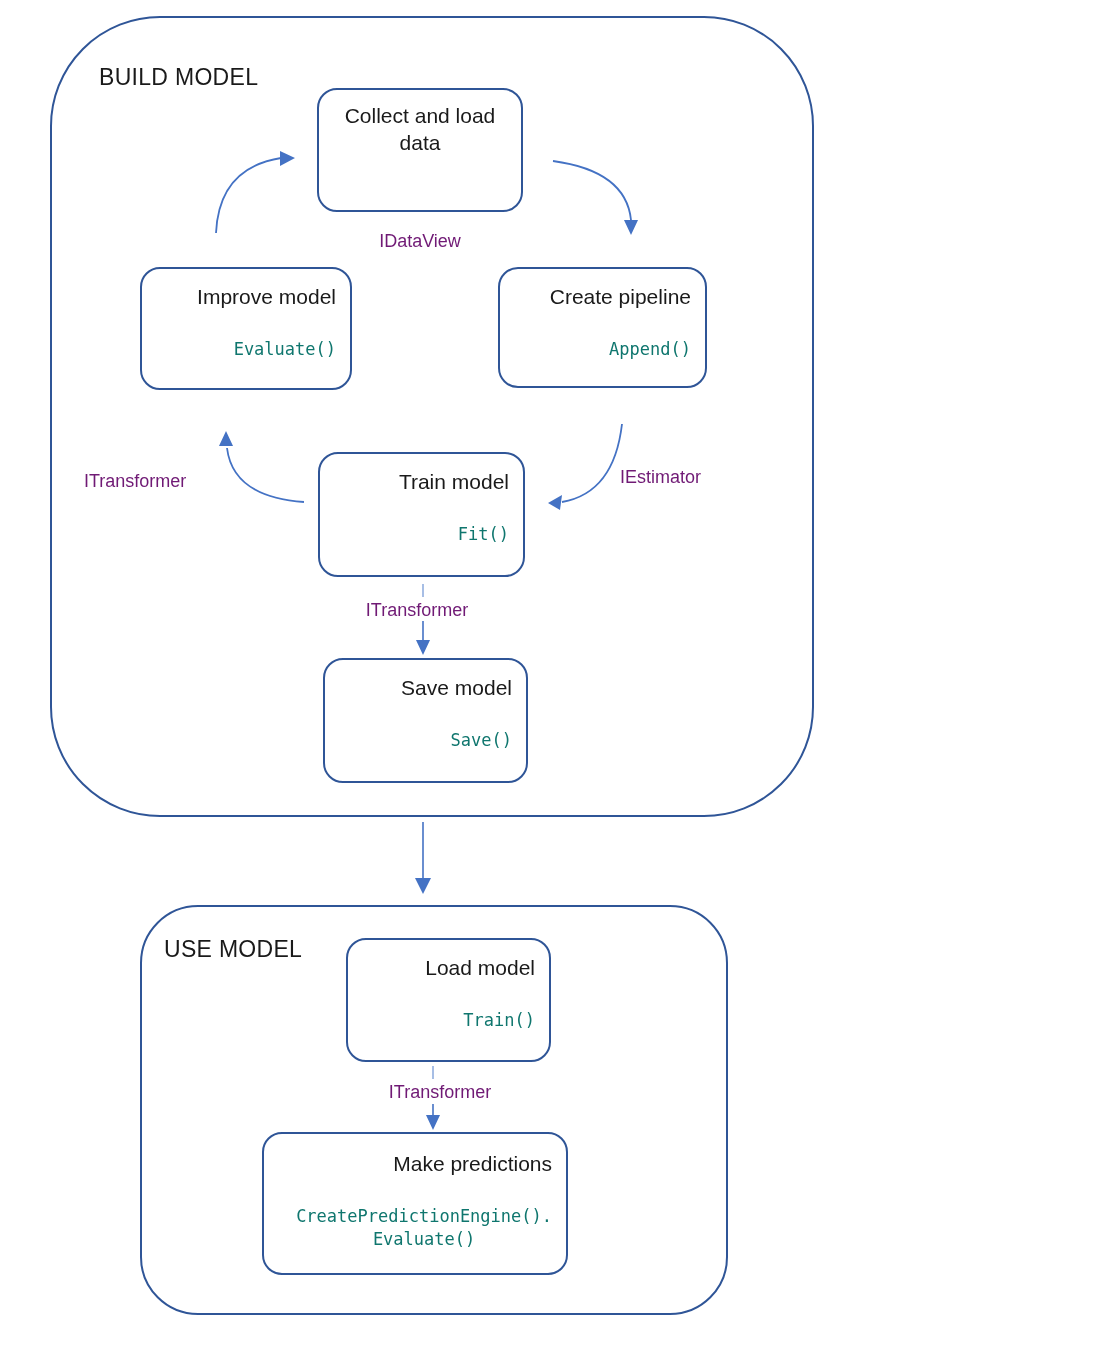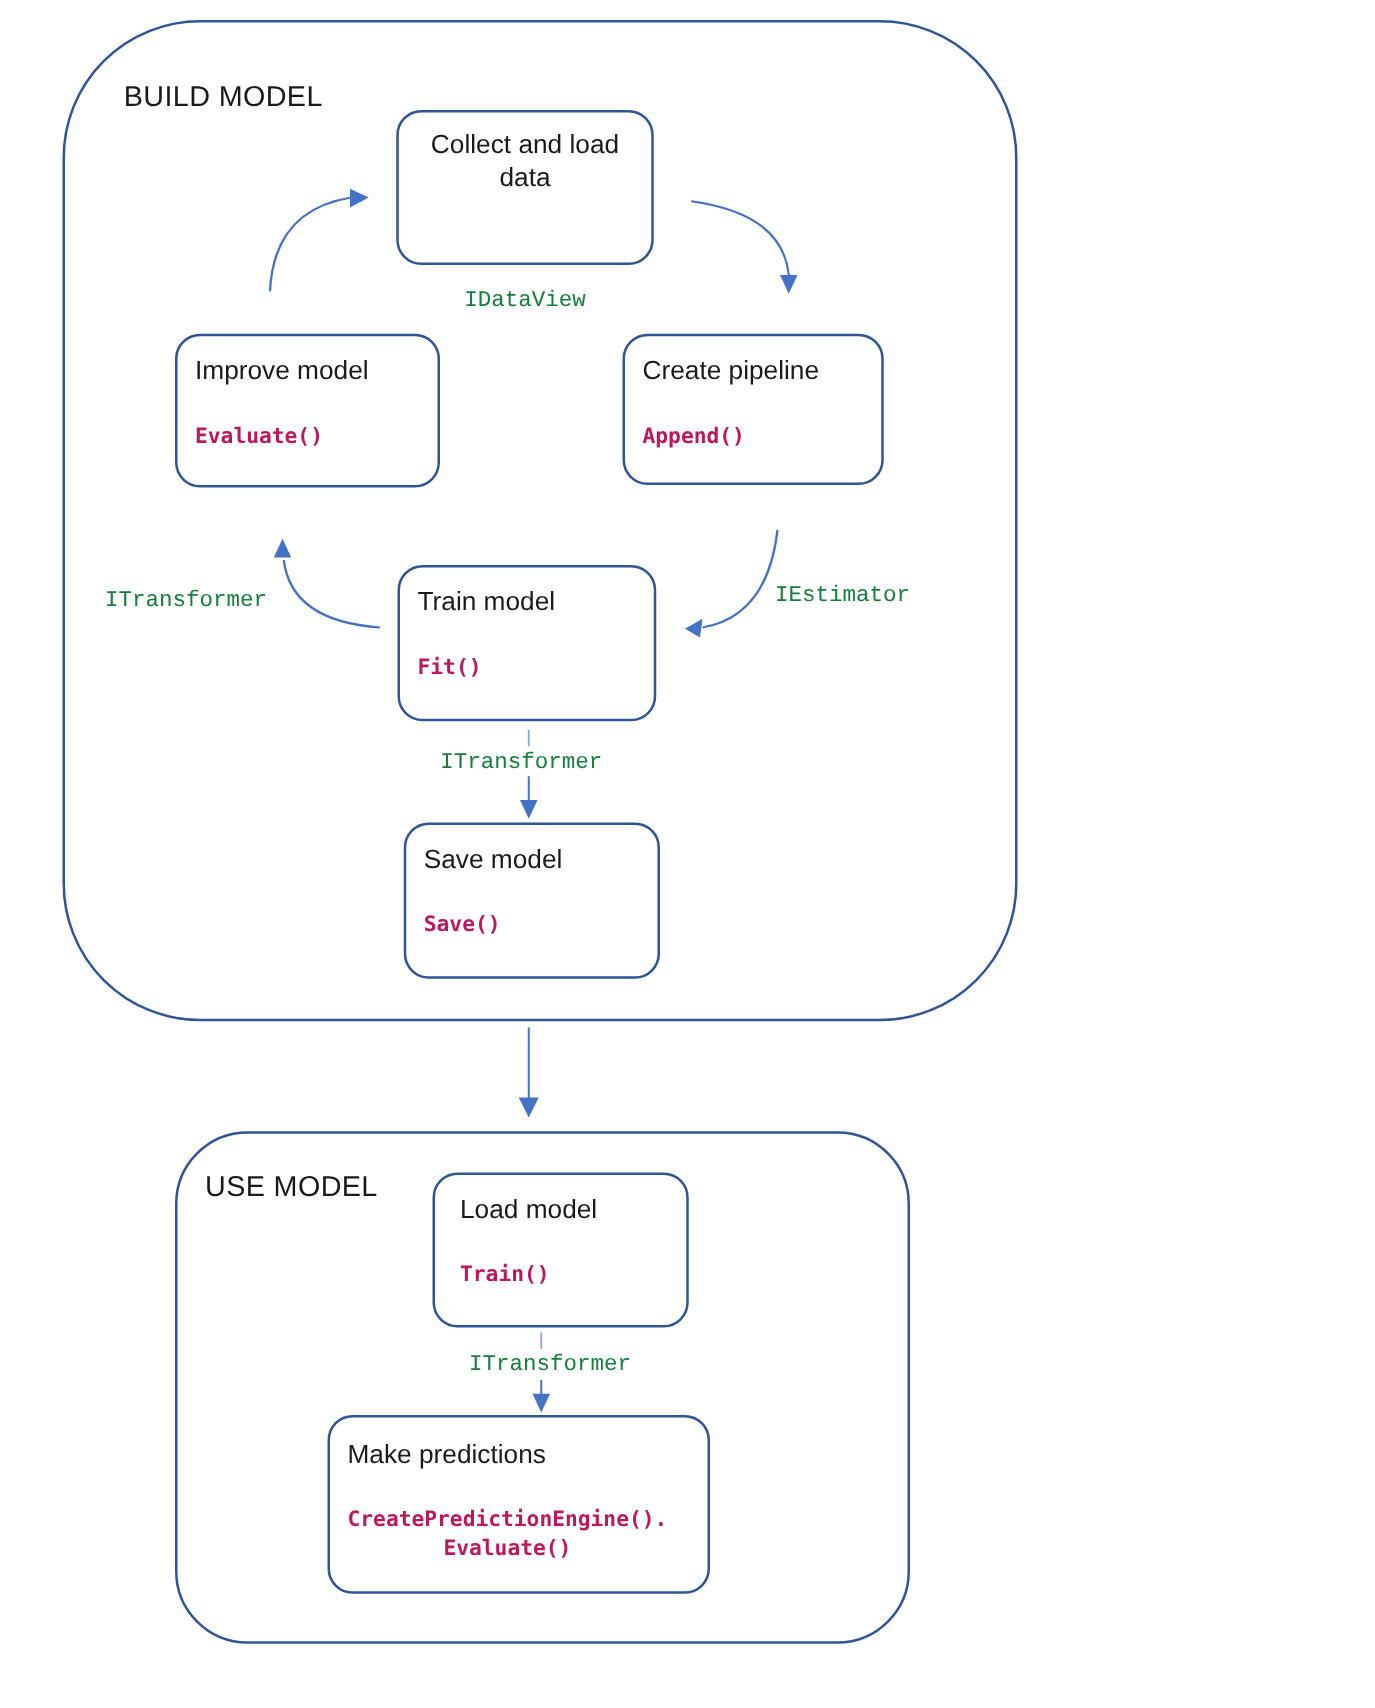--- a/index.html
+++ b/index.html
@@ -35,55 +35,54 @@
   }
   .section-label.build { left: 99px; top: 64px; }
   .section-label.use   { left: 164px; top: 936px; }
   .node {
     position: absolute;
     border: 2px solid var(--border);
     border-radius: 20px;
     background: #ffffff;
     display: flex;
     flex-direction: column;
-    align-items: flex-start;
+    align-items: flex-end;
     text-align: center;
     padding: 0 14px;
   }
   .node-title {
     font-size: 21px;
     line-height: 27px;
     margin-top: 14px;
     color: var(--text);
   }
   .node-code {
     font-family: "DejaVu Sans Mono", "Liberation Mono", monospace;
     font-size: 17px;
     line-height: 23px;
     margin-top: 28px;
-    color: #be185d;
+    color: #0f766e;
     white-space: pre-line;
-    font-weight: bold;
   }
   .node.collect { left: 317px; top: 88px;  width: 206px; height: 124px; }
   .node.collect .node-title { margin-top: 12px; }
   .node.improve { left: 140px; top: 267px; width: 212px; height: 123px; }
   .node.create  { left: 498px; top: 267px; width: 209px; height: 121px; }
   .node.train   { left: 318px; top: 452px; width: 207px; height: 125px; }
   .node.save    { left: 323px; top: 658px; width: 205px; height: 125px; }
   .node.load    { left: 346px; top: 938px; width: 205px; height: 124px; padding-left: 20px; }
   .node.predict { left: 262px; top: 1132px; width: 306px; height: 143px; }
   .node.predict .node-title { margin-top: 16px; }
   .node.predict .node-code  { margin-top: 28px; }
   .edge-label {
     position: absolute;
-    font-family: Liberation Mono, monospace;
+    font-family: Liberation Sans, sans-serif;
     font-size: 18px;
     line-height: 22px;
-    color: #15803d;
+    color: #701a75;
     white-space: nowrap;
   }
   .edge-label.idataview        { left: 420px; top: 230px; transform: translateX(-50%); }
   .edge-label.iestimator       { left: 620px; top: 466px; }
   .edge-label.itrans-left      { left: 84px;  top: 470px; }
   .edge-label.itrans-mid       { left: 417px; top: 599px; transform: translateX(-50%); }
   .edge-label.itrans-use       { left: 440px; top: 1081px; transform: translateX(-50%); }
   svg.edges {
     position: absolute;
     left: 0; top: 0;

